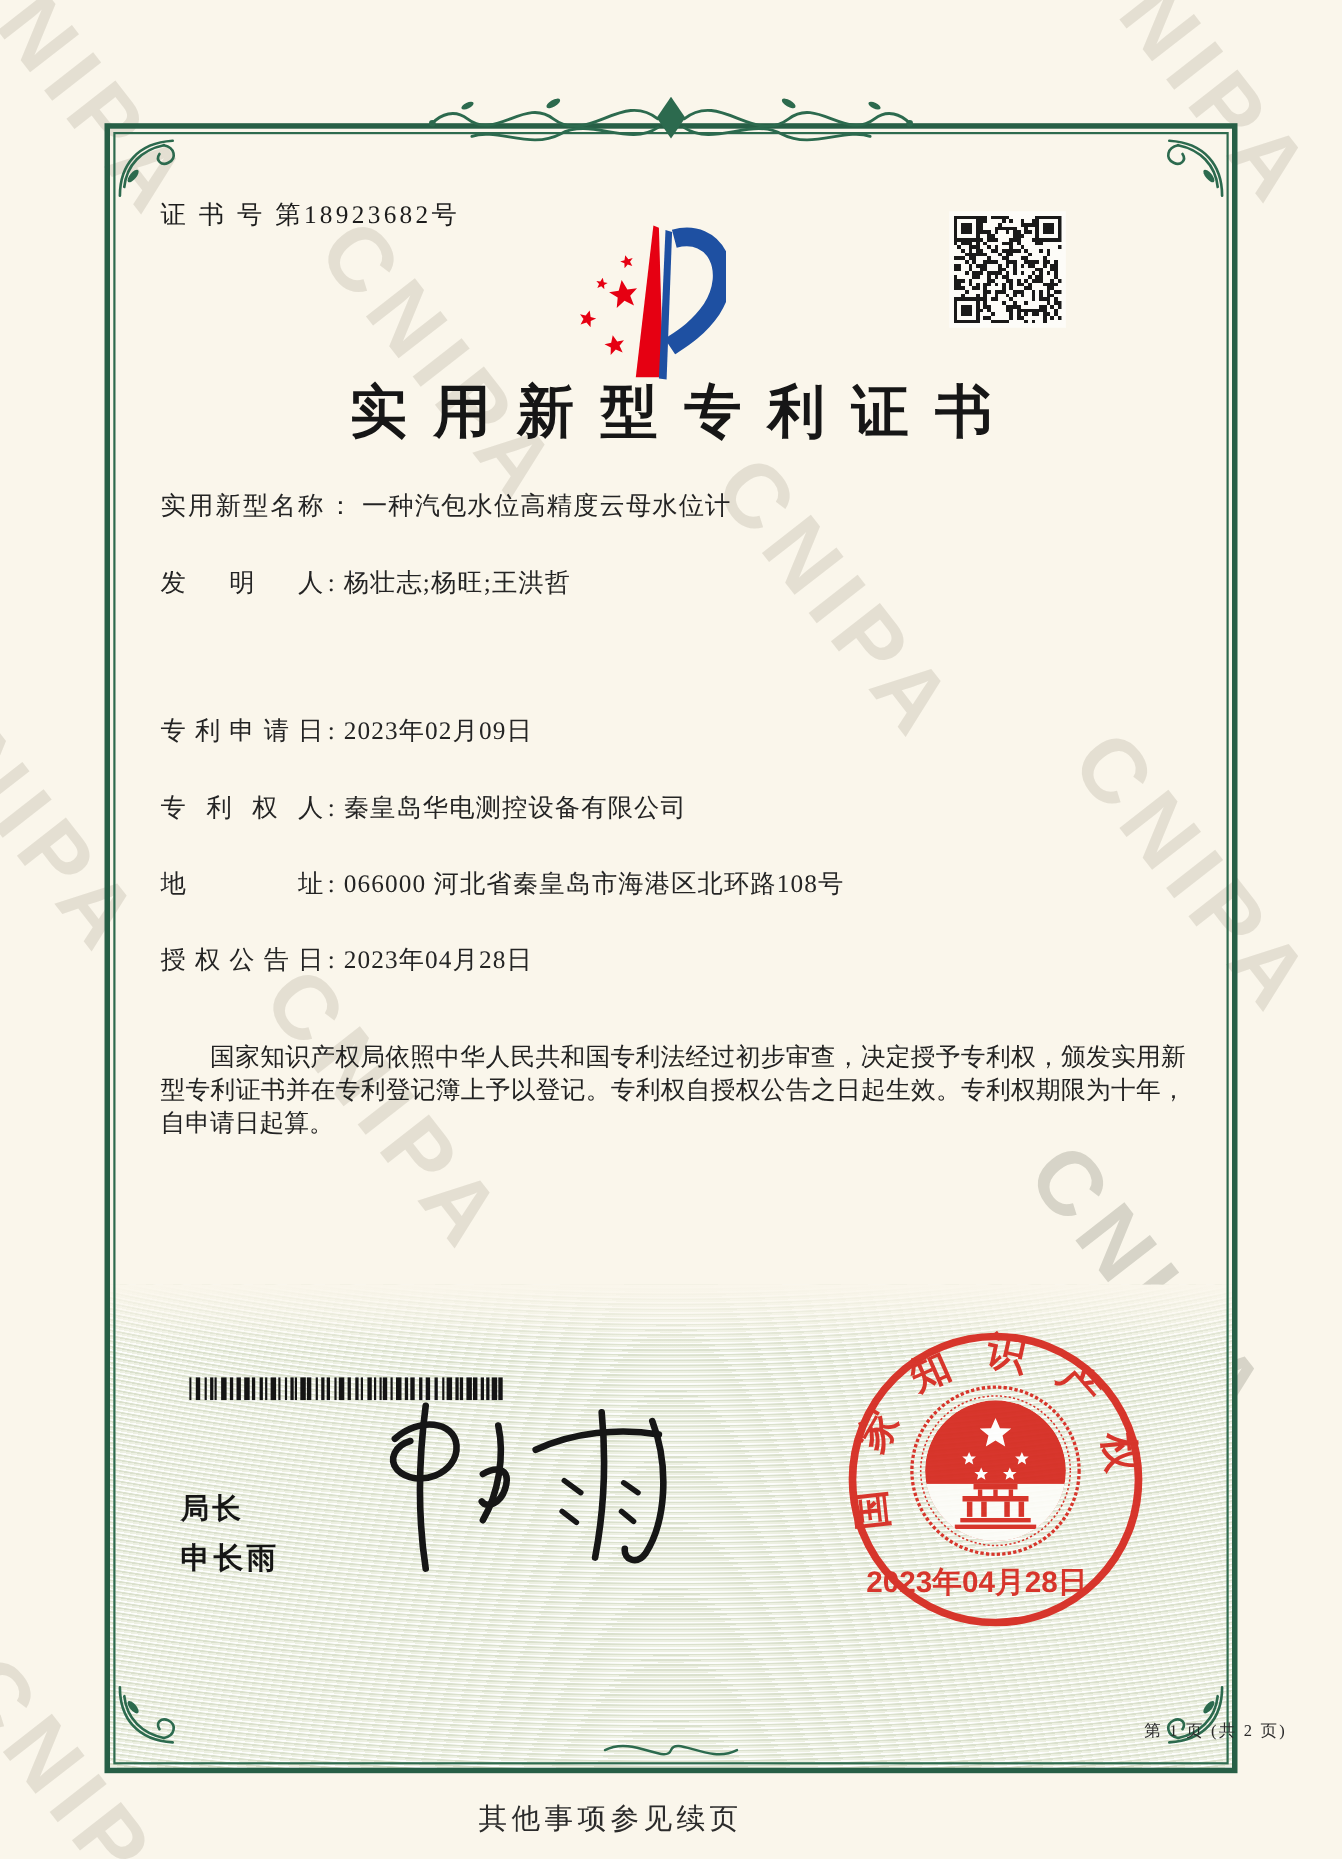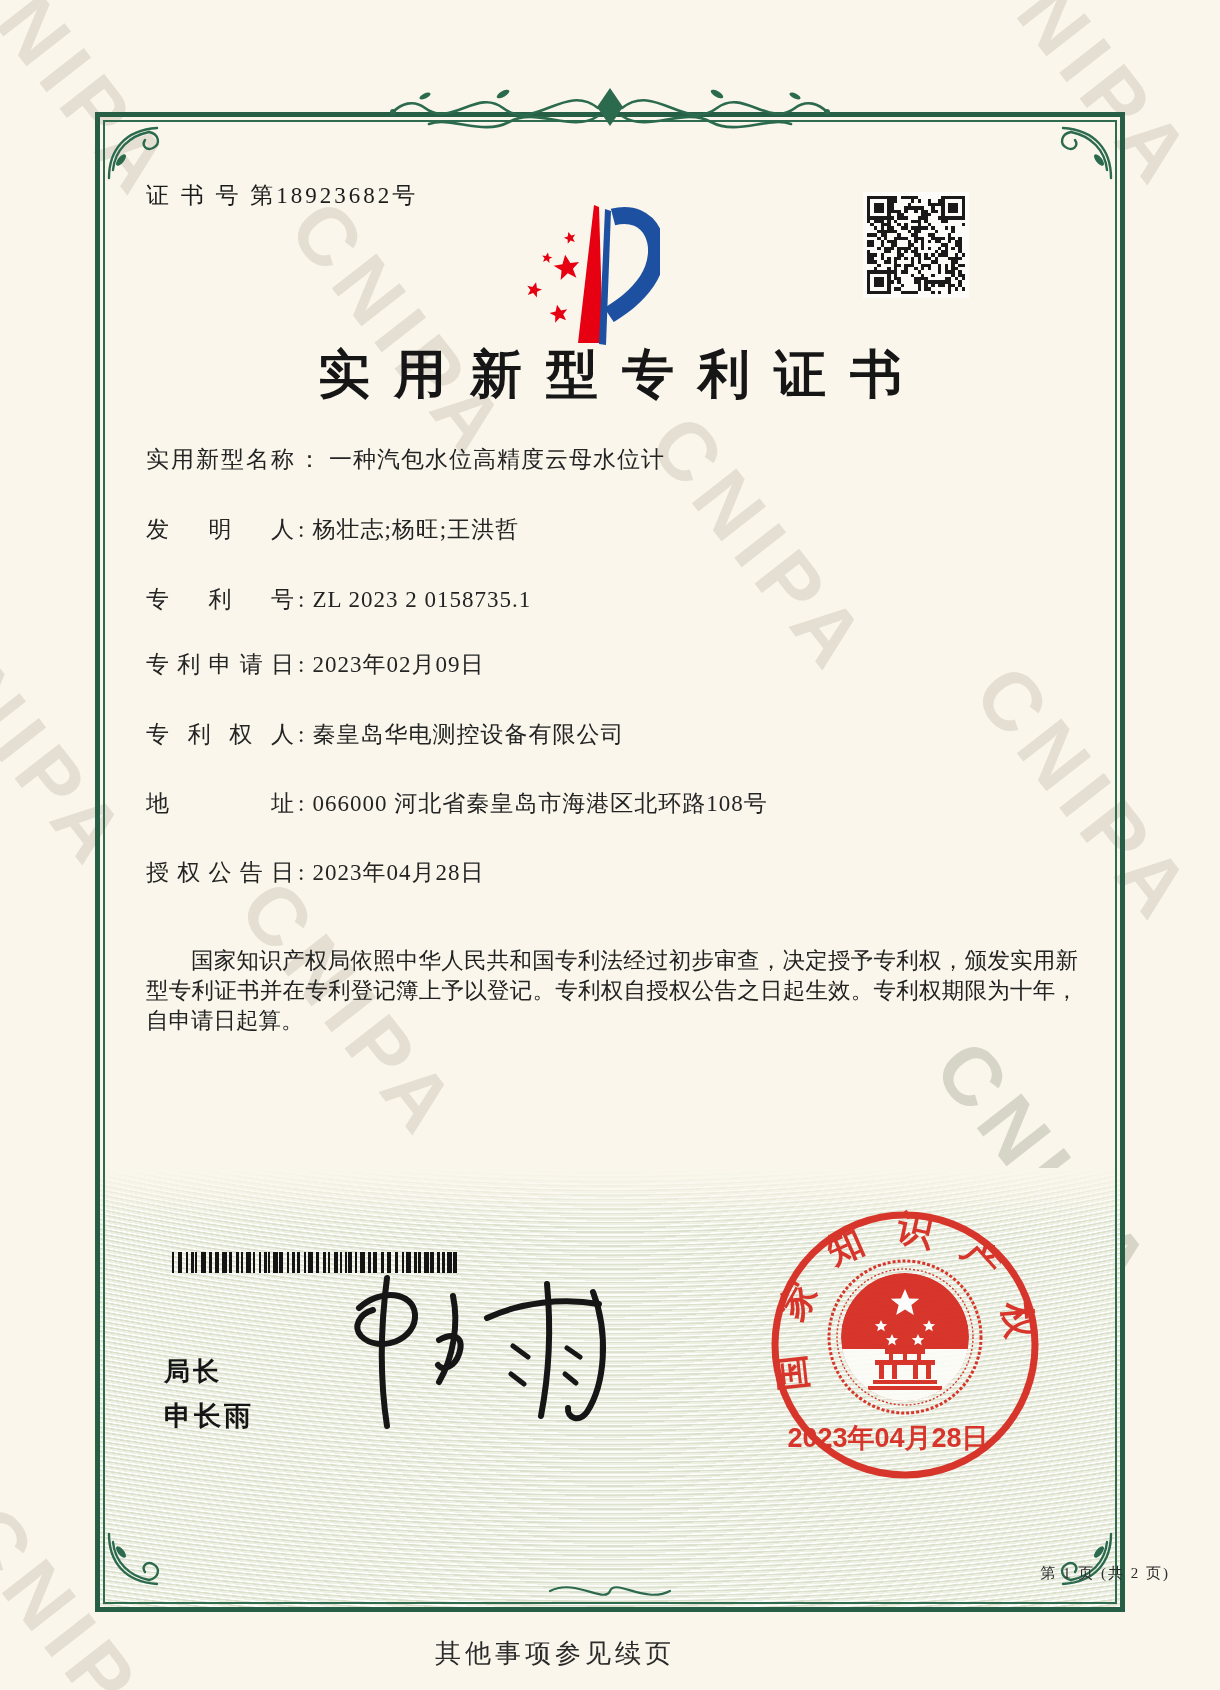--- a/index.html
+++ b/index.html
@@ -557,23 +557,20 @@
     </svg>
 
   <div class="title">实用新型专利证书</div>
 
   <div class="field" style="left:146px;top:444px">
     <span class="flabel">实用新型名称</span><span class="fcolon">：</span><span class="fvalue">一种汽包水位高精度云母水位计</span>
   </div>
   <div class="field" style="left:146px;top:514px">
     <span class="flabel">发明人</span><span class="fcolon">:</span><span class="fvalue">杨壮志;杨旺;王洪哲</span>
   </div>
-  <div class="field" style="left:146px;top:584px">
-    <span class="flabel">专利号</span><span class="fcolon">:</span><span class="fvalue">ZL 2023 2 0158735.1</span>
-  </div>
   <div class="field" style="left:146px;top:649px">
     <span class="flabel">专利申请日</span><span class="fcolon">:</span><span class="fvalue">2023年02月09日</span>
   </div>
   <div class="field" style="left:146px;top:719px">
     <span class="flabel">专利权人</span><span class="fcolon">:</span><span class="fvalue">秦皇岛华电测控设备有限公司</span>
   </div>
   <div class="field" style="left:146px;top:788px">
     <span class="flabel">地址</span><span class="fcolon">:</span><span class="fvalue">066000 河北省秦皇岛市海港区北环路108号</span>
   </div>
   <div class="field" style="left:146px;top:857px">

